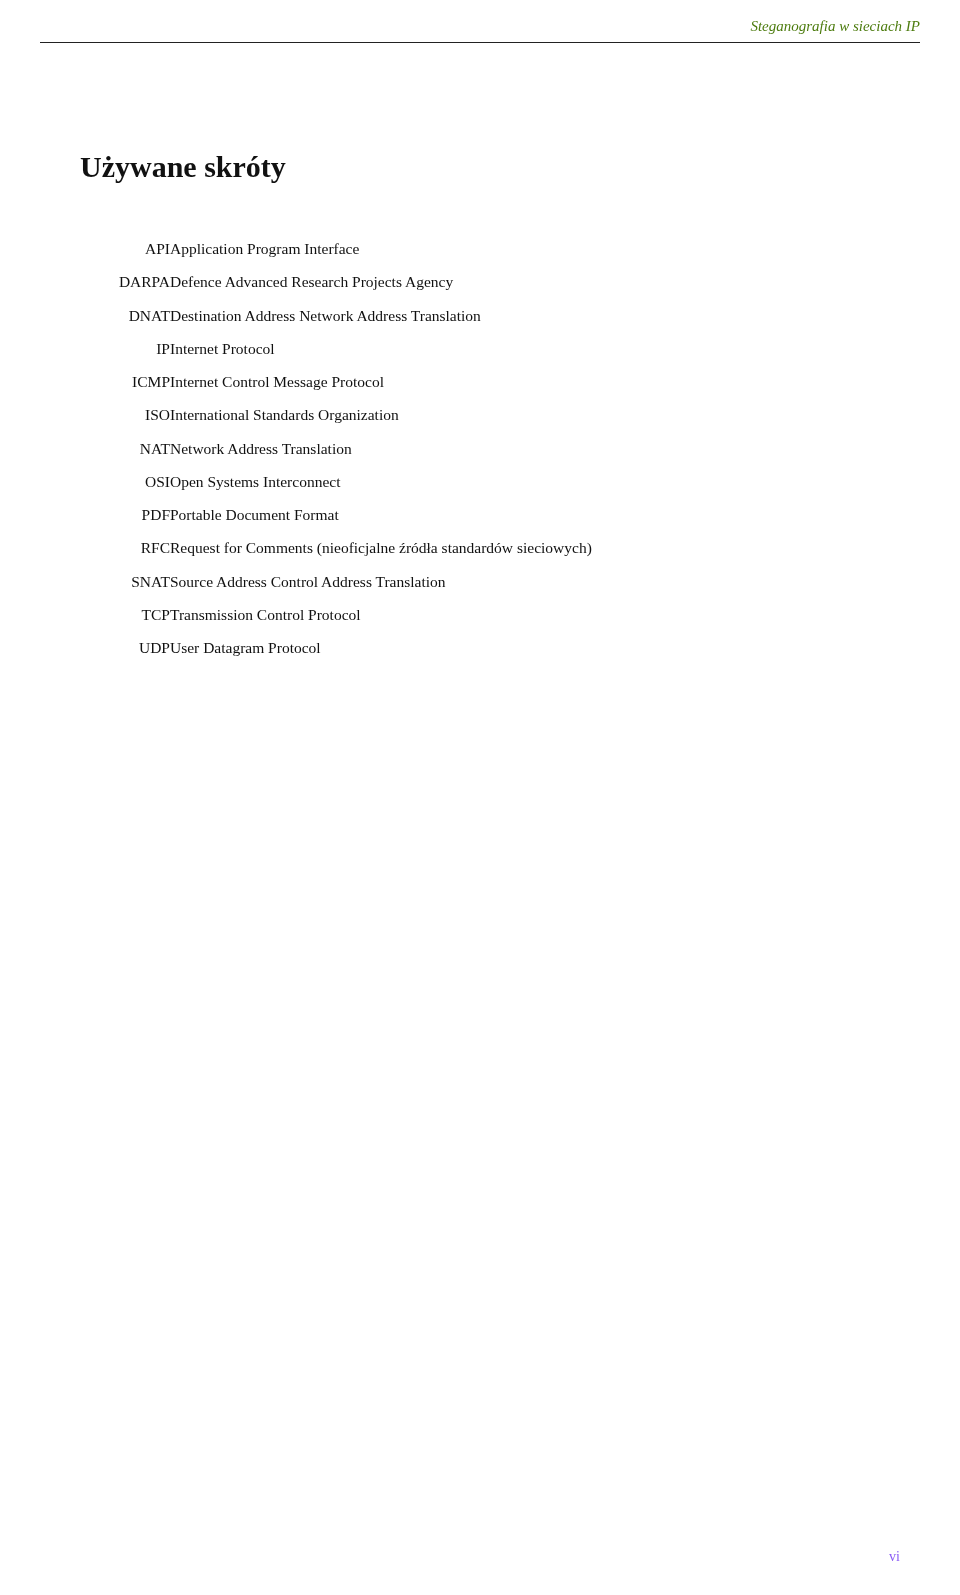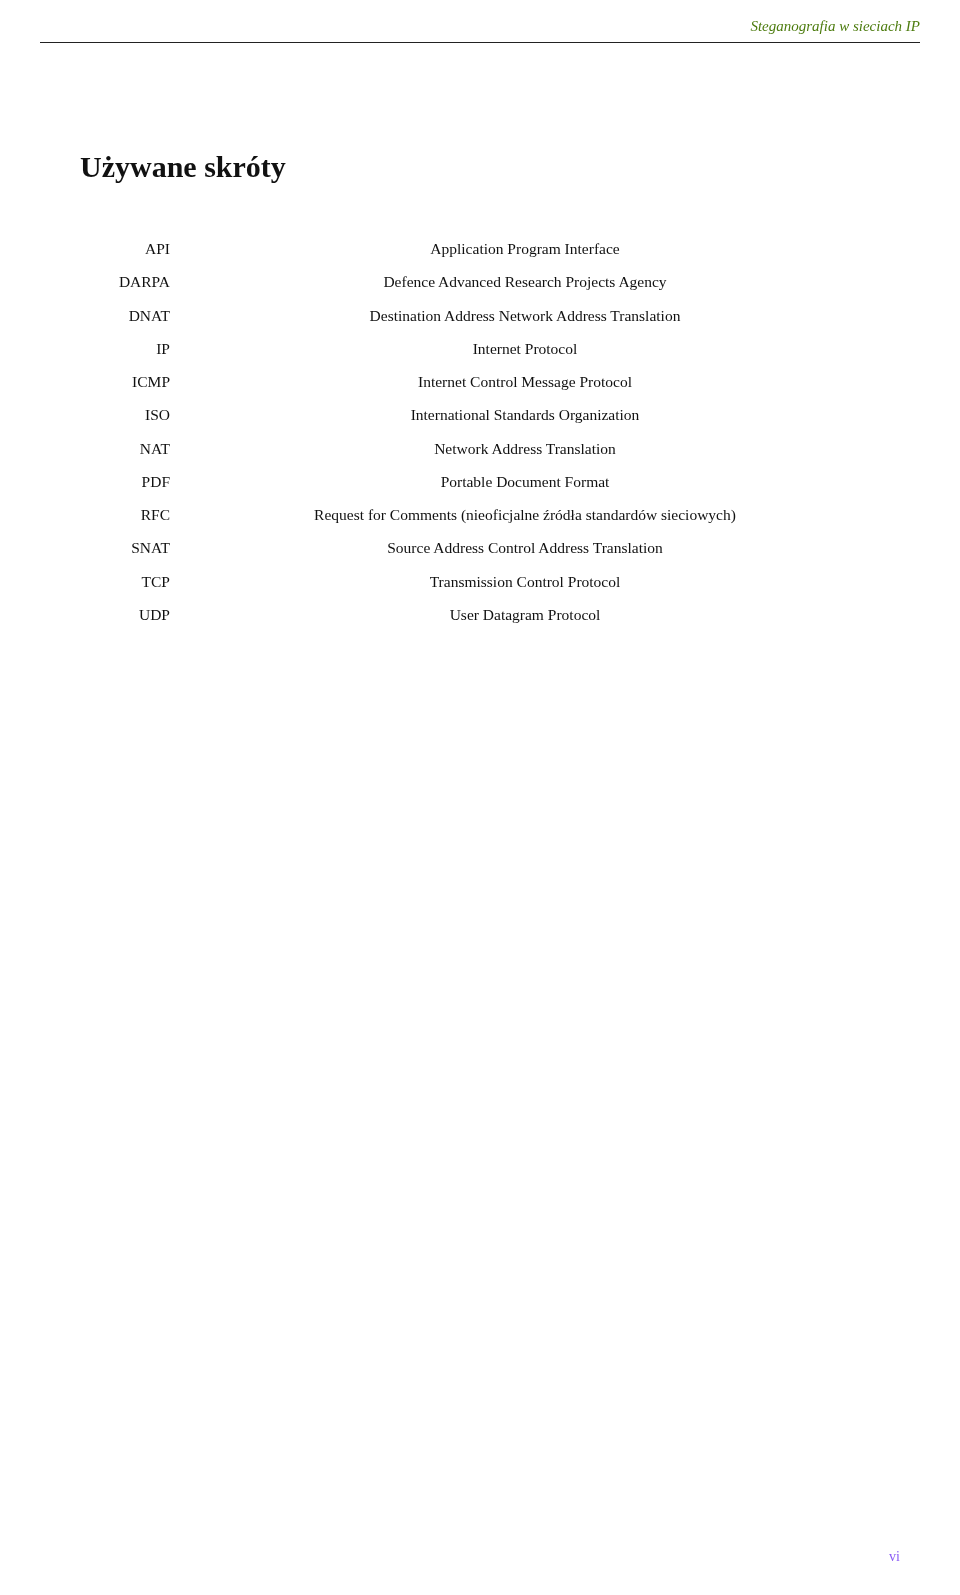--- a/index.html
+++ b/index.html
@@ -64,21 +64,21 @@
 
     .abbr-col {
       text-align: right;
       width: 90px;
       padding-right: 30px;
       font-weight: normal;
       white-space: nowrap;
     }
 
     .desc-col {
-      text-align: center;
+      text-align: left;
     }
 
     .footer {
       position: absolute;
       bottom: 30px;
       right: 60px;
       font-size: 14px;
       color: #8b5cf6;
     }
   </style>
@@ -115,20 +115,24 @@
         </tr>
         <tr>
           <td class="abbr-col">ISO</td>
           <td class="desc-col">International Standards Organization</td>
         </tr>
         <tr>
           <td class="abbr-col">NAT</td>
           <td class="desc-col">Network Address Translation</td>
         </tr>
         <tr>
+          <td class="abbr-col">OSI</td>
+          <td class="desc-col">Open Systems Interconnect</td>
+        </tr>
+        <tr>
           <td class="abbr-col">PDF</td>
           <td class="desc-col">Portable Document Format</td>
         </tr>
         <tr>
           <td class="abbr-col">RFC</td>
           <td class="desc-col">Request for Comments (nieoficjalne źródła standardów sieciowych)</td>
         </tr>
         <tr>
           <td class="abbr-col">SNAT</td>
           <td class="desc-col">Source Address Control Address Translation</td>

